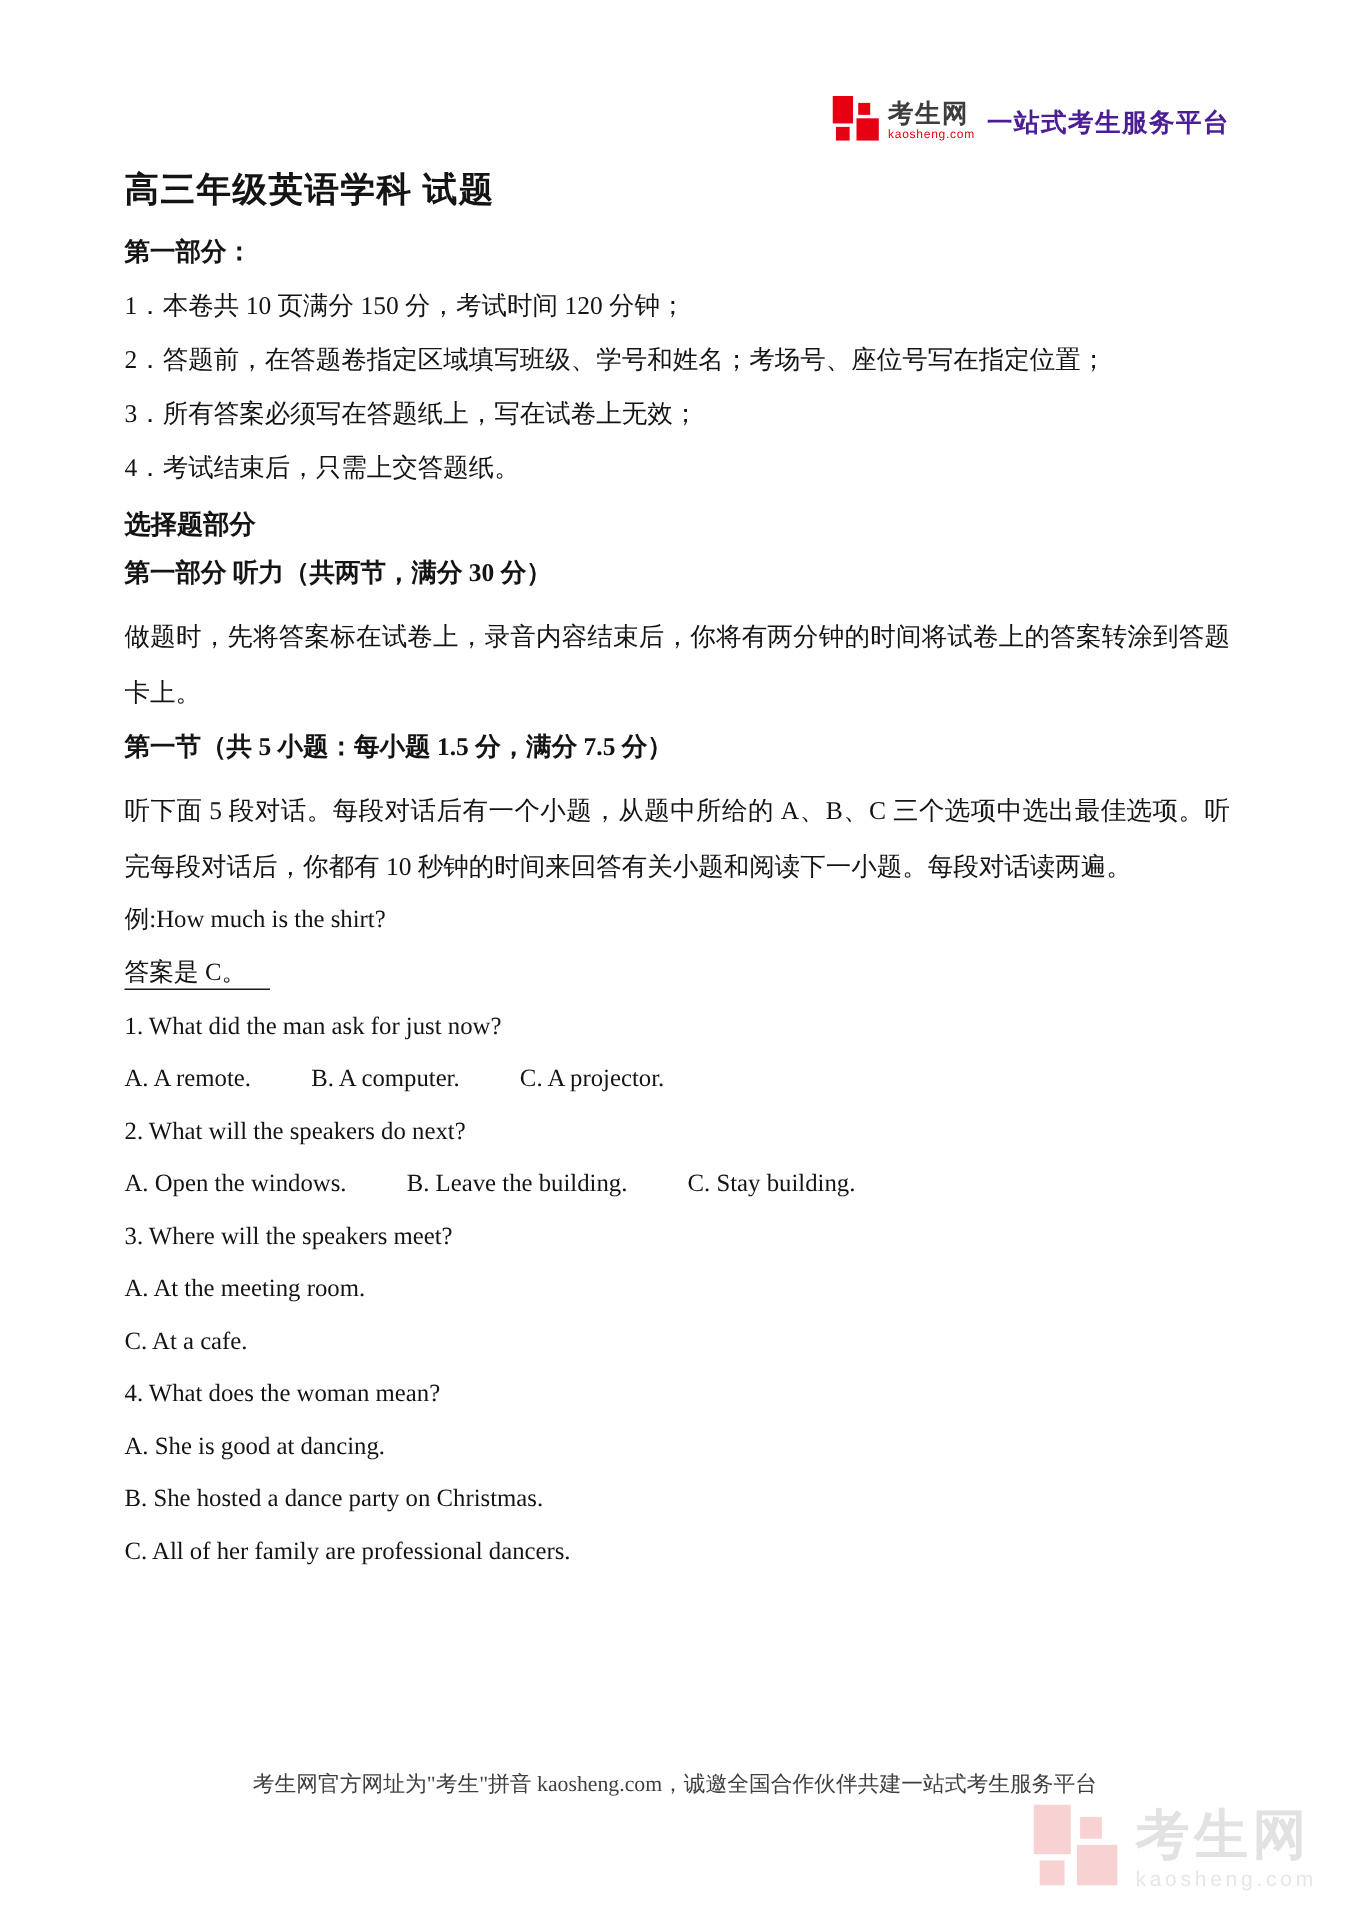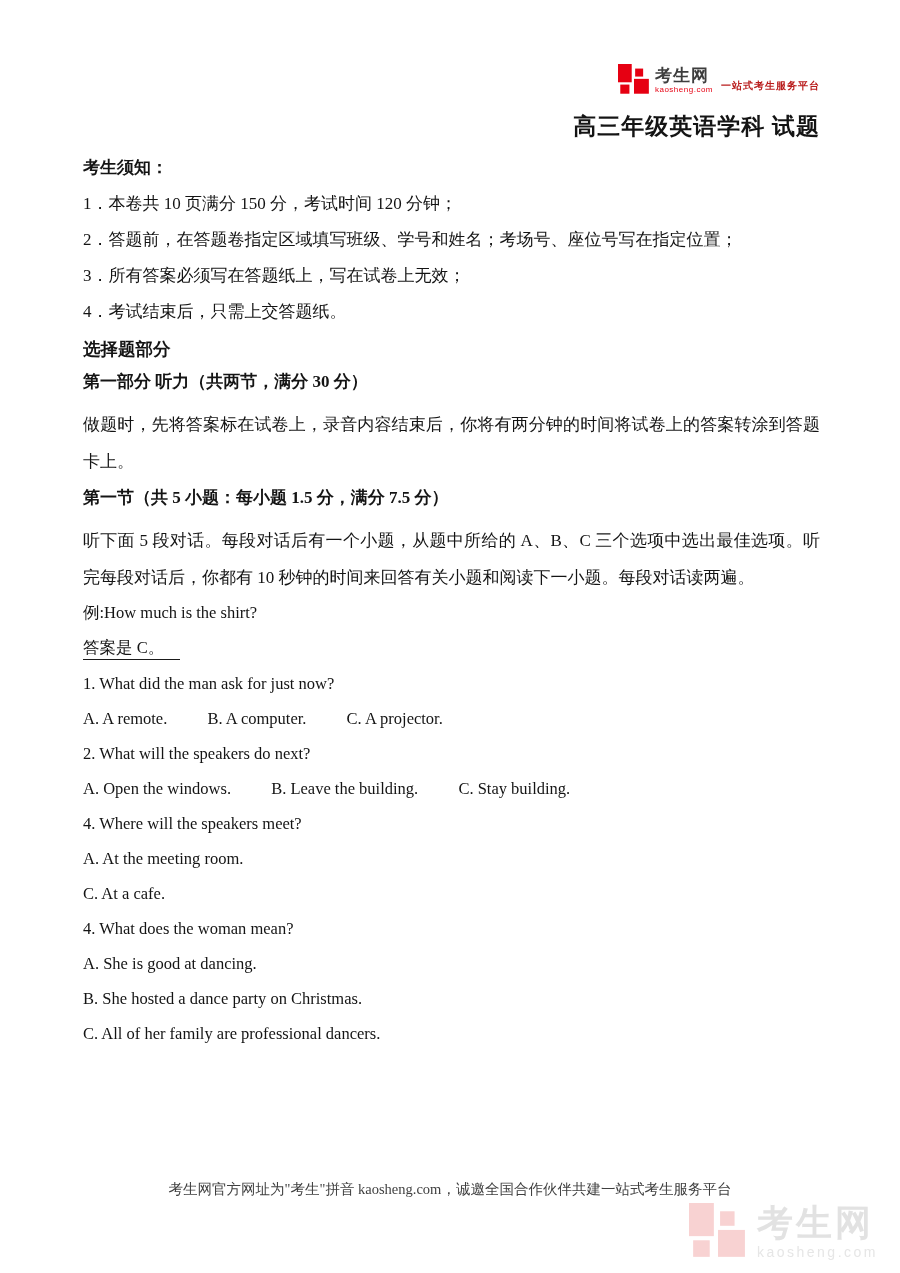--- a/index.html
+++ b/index.html
@@ -22,27 +22,27 @@
   .brand-name{
     font-family:"Liberation Sans","DejaVu Sans",sans-serif;
     font-size:17px;font-weight:bold;color:#3d3d3d;letter-spacing:1px;
   }
   .brand-domain{
     font-family:"Liberation Sans","DejaVu Sans",sans-serif;
     font-size:8px;color:#e60012;letter-spacing:.5px;margin-top:2px;
   }
   .brand-tagline{
     font-family:"Liberation Sans","DejaVu Sans",sans-serif;
-    font-size:10px;font-weight:bold;color:#b91c1c;
+    font-size:17px;font-weight:bold;color:#4c1d95;
     margin-left:8px;align-self:flex-end;padding-bottom:3px;letter-spacing:1px;
   }
   
   .content{padding:112px 80px 0 83px;}
   .doc-title{
-    font-size:23px;font-weight:bold;text-align:right;
+    font-size:23px;font-weight:bold;text-align:left;
     line-height:30px;margin:0 0 14px;letter-spacing:1px;
   }
   .line{font-size:17px;line-height:24px;margin:0 0 12px;}
   .bold{font-weight:bold;}
   .center-heading{
     font-size:17.5px;font-weight:bold;
     line-height:26px;margin:0 0 8px;
   }
   .para{
     font-size:17px;line-height:37px;margin:0 0 6px;
@@ -90,21 +90,21 @@
       <div class="brand-name">考生网</div>
       <div class="brand-domain">kaosheng.com</div>
     </div>
     <div class="brand-tagline">一站式考生服务平台</div>
   </div>
 
   <div class="content">
 
     <h1 class="doc-title">高三年级英语学科 试题</h1>
 
-    <p class="line bold">考生须知：</p>
+    <p class="line bold">第一部分：</p>
     <p class="line">1．本卷共 10 页满分 150 分，考试时间 120 分钟；</p>
     <p class="line">2．答题前，在答题卷指定区域填写班级、学号和姓名；考场号、座位号写在指定位置；</p>
     <p class="line">3．所有答案必须写在答题纸上，写在试卷上无效；</p>
     <p class="line">4．考试结束后，只需上交答题纸。</p>
 
     <p class="center-heading">选择题部分</p>
 
     <p class="line bold">第一部分 听力（共两节，满分 30 分）</p>
     <p class="para">做题时，先将答案标在试卷上，录音内容结束后，你将有两分钟的时间将试卷上的答案转涂到答题卡上。</p>
 
@@ -123,21 +123,21 @@
       <span class="opt">C. A projector.</span>
     </p>
 
     <p class="eline">2. What will the speakers do next?</p>
     <p class="eline">
       <span class="opt">A. Open the windows.</span>
       <span class="opt">B. Leave the building.</span>
       <span class="opt">C. Stay building.</span>
     </p>
 
-    <p class="eline">4. Where will the speakers meet?</p>
+    <p class="eline">3. Where will the speakers meet?</p>
     <p class="eline">A. At the meeting room.</p>
     <p class="eline">C. At a cafe.</p>
 
     <p class="eline">4. What does the woman mean?</p>
     <p class="eline">A. She is good at dancing.</p>
     <p class="eline">B. She hosted a dance party on Christmas.</p>
     <p class="eline">C. All of her family are professional dancers.</p>
 
   </div>
 

